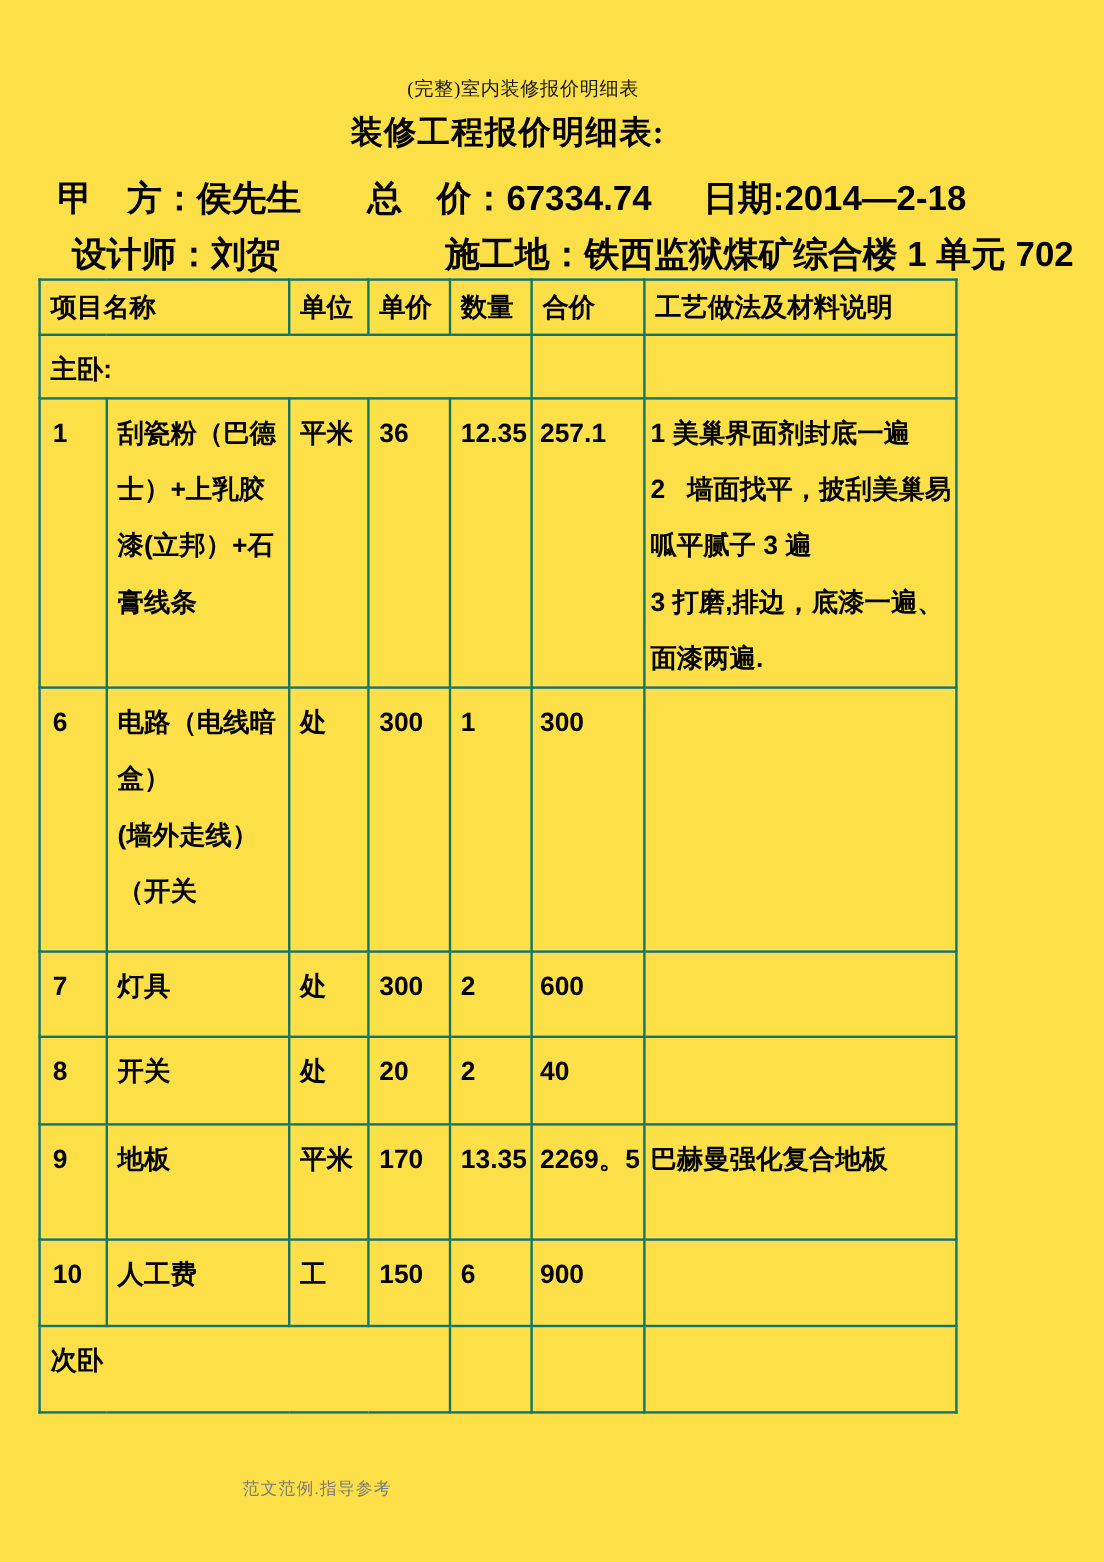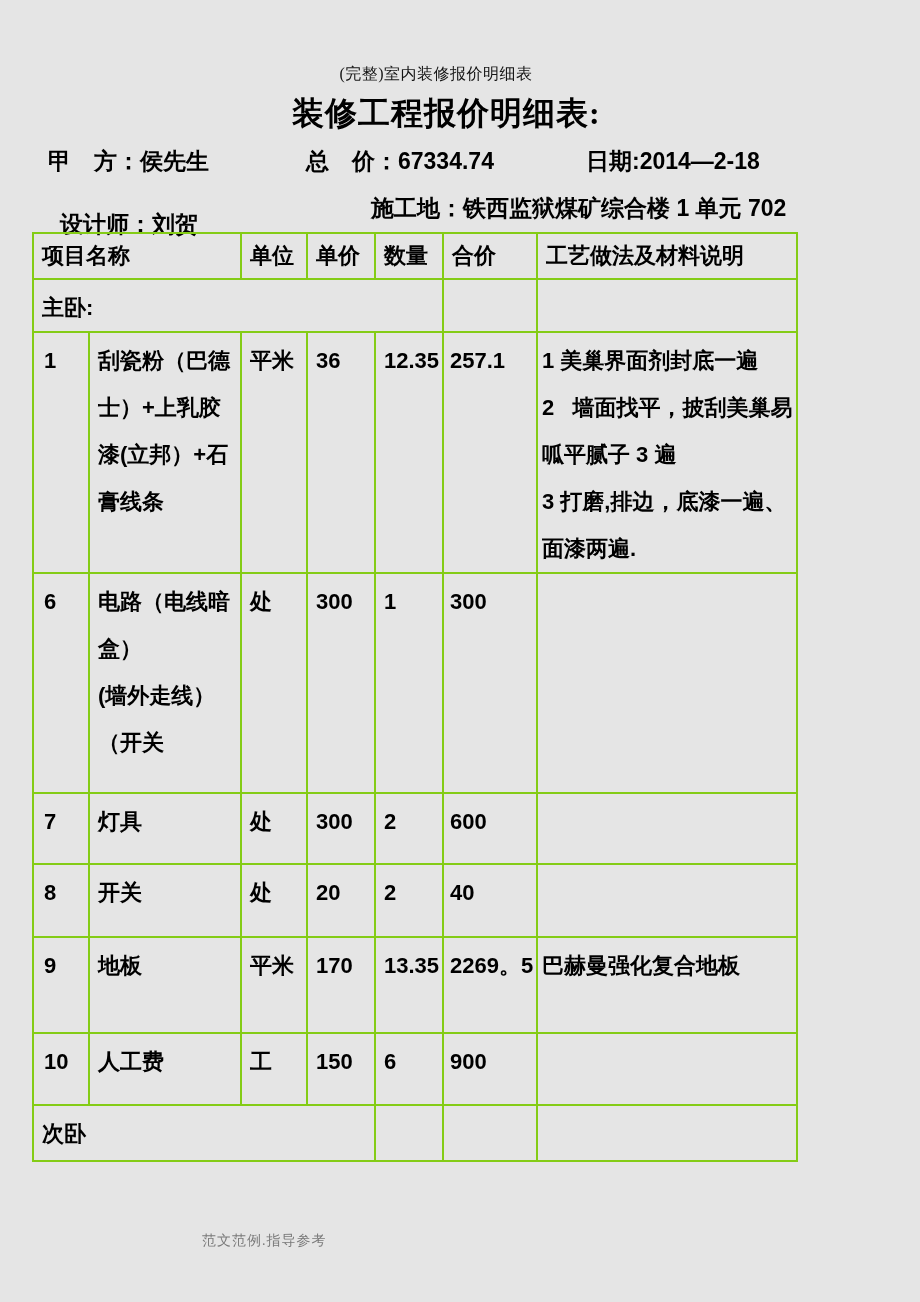--- a/index.html
+++ b/index.html
@@ -1,44 +1,44 @@
 <!DOCTYPE html>
 <html><head>
 <meta charset="utf-8">
 <style>
   html,body { margin:0; padding:0; background:#ffffff; }
   .page {
-    position:relative; width:920px; height:1302px; background:#e5e5e5;
+    position:relative; width:920px; height:1302px; background:#fde047;
     font-family:"Liberation Sans", sans-serif; color:#000; overflow:hidden;
   }
   .doc-label {
     position:absolute; top:64px; left:0; width:872px; text-align:center;
     font-family:"Liberation Serif", serif; font-size:16px; color:#141414;
     letter-spacing:0.5px;
   }
   .main-title {
     position:absolute; top:92px; left:292px;
-    font-family:"Liberation Serif", serif; font-size:32px; font-weight:bold;
+    font-family:"Liberation Serif", serif; font-size:27px; font-weight:bold;
     letter-spacing:1px; color:#000;
   }
   .meta-item {
-    position:absolute; font-size:23px; font-weight:bold; white-space:pre; color:#000;
+    position:absolute; font-size:29px; font-weight:bold; white-space:pre; color:#000;
   }
   .m-party  { top:146px; left:48px; }
   .m-total  { top:146px; left:306px; }
   .m-date   { top:146px; left:586px; }
-  .m-designer { top:193px; left:60px;margin-top:16px; }
+  .m-designer { top:193px; left:60px; }
   .m-site   { top:193px; left:371px; }
 
   table.quote {
     position:absolute; left:32px; top:232px;
     border-collapse:collapse; table-layout:fixed; width:764px;
   }
   .quote th, .quote td {
-    border:2px solid #84cc16;
+    border:2px solid #0f766e;
     font-size:22px; font-weight:bold; color:#000;
     text-align:left; vertical-align:top;
     padding:4px 2px 0 8px; line-height:47px;
     word-break:break-all; white-space:pre-wrap; overflow:hidden;
   }
   .quote th { vertical-align:middle; line-height:26px; padding-top:0; }
   .c-no    { width:56px; }
   .c-name  { width:152px; }
   .c-unit  { width:66px; }
   .c-price { width:68px; }
@@ -145,21 +145,21 @@
     </tr>
     <tr style="height:72px">
       <td class="cell-no">10</td>
       <td>人工费</td>
       <td>工</td>
       <td>150</td>
       <td>6</td>
       <td class="cell-total">900</td>
       <td class="cell-proc"></td>
     </tr>
-    <tr style="height:56px">
+    <tr style="height:72px">
       <td colspan="4">次卧</td>
       <td></td>
       <td></td>
       <td class="cell-proc"></td>
     </tr>
   </tbody>
     </table>
 
   <div class="footer-note">范文范例.指导参考</div>
 

